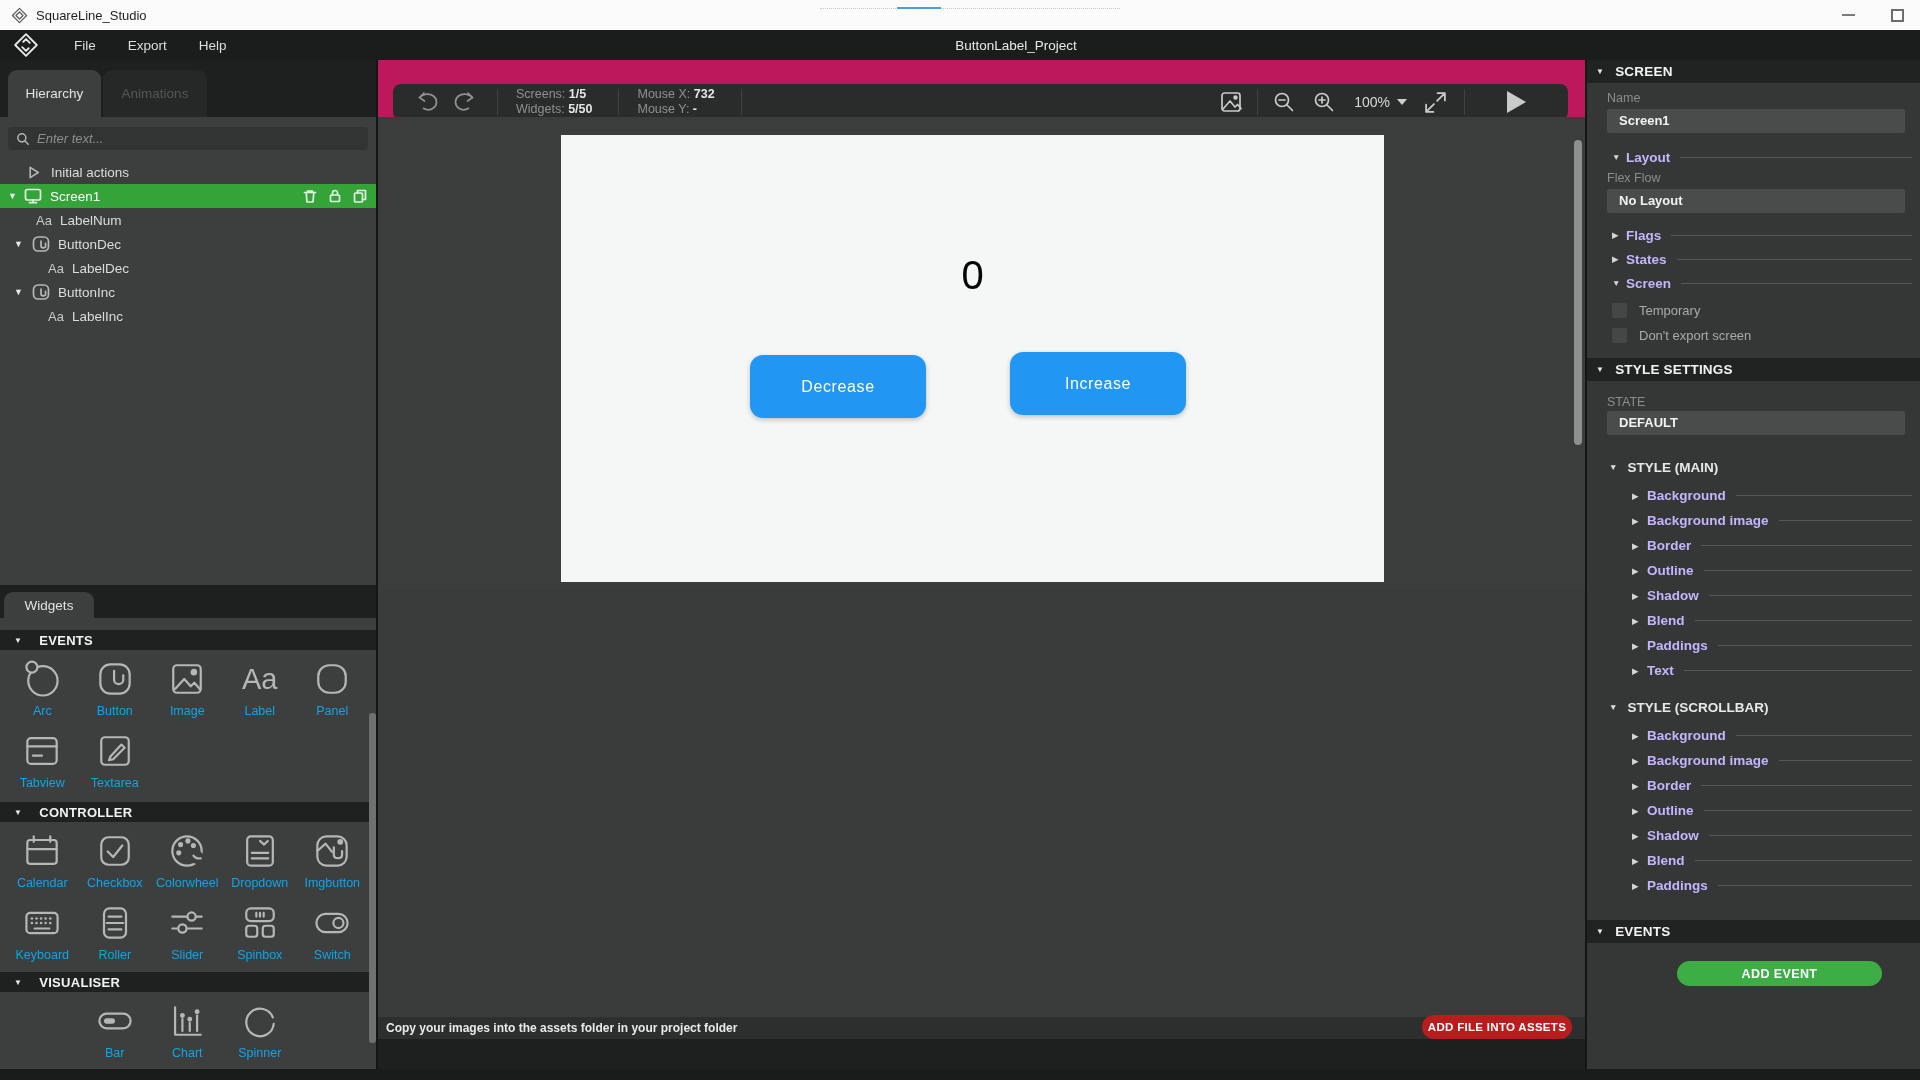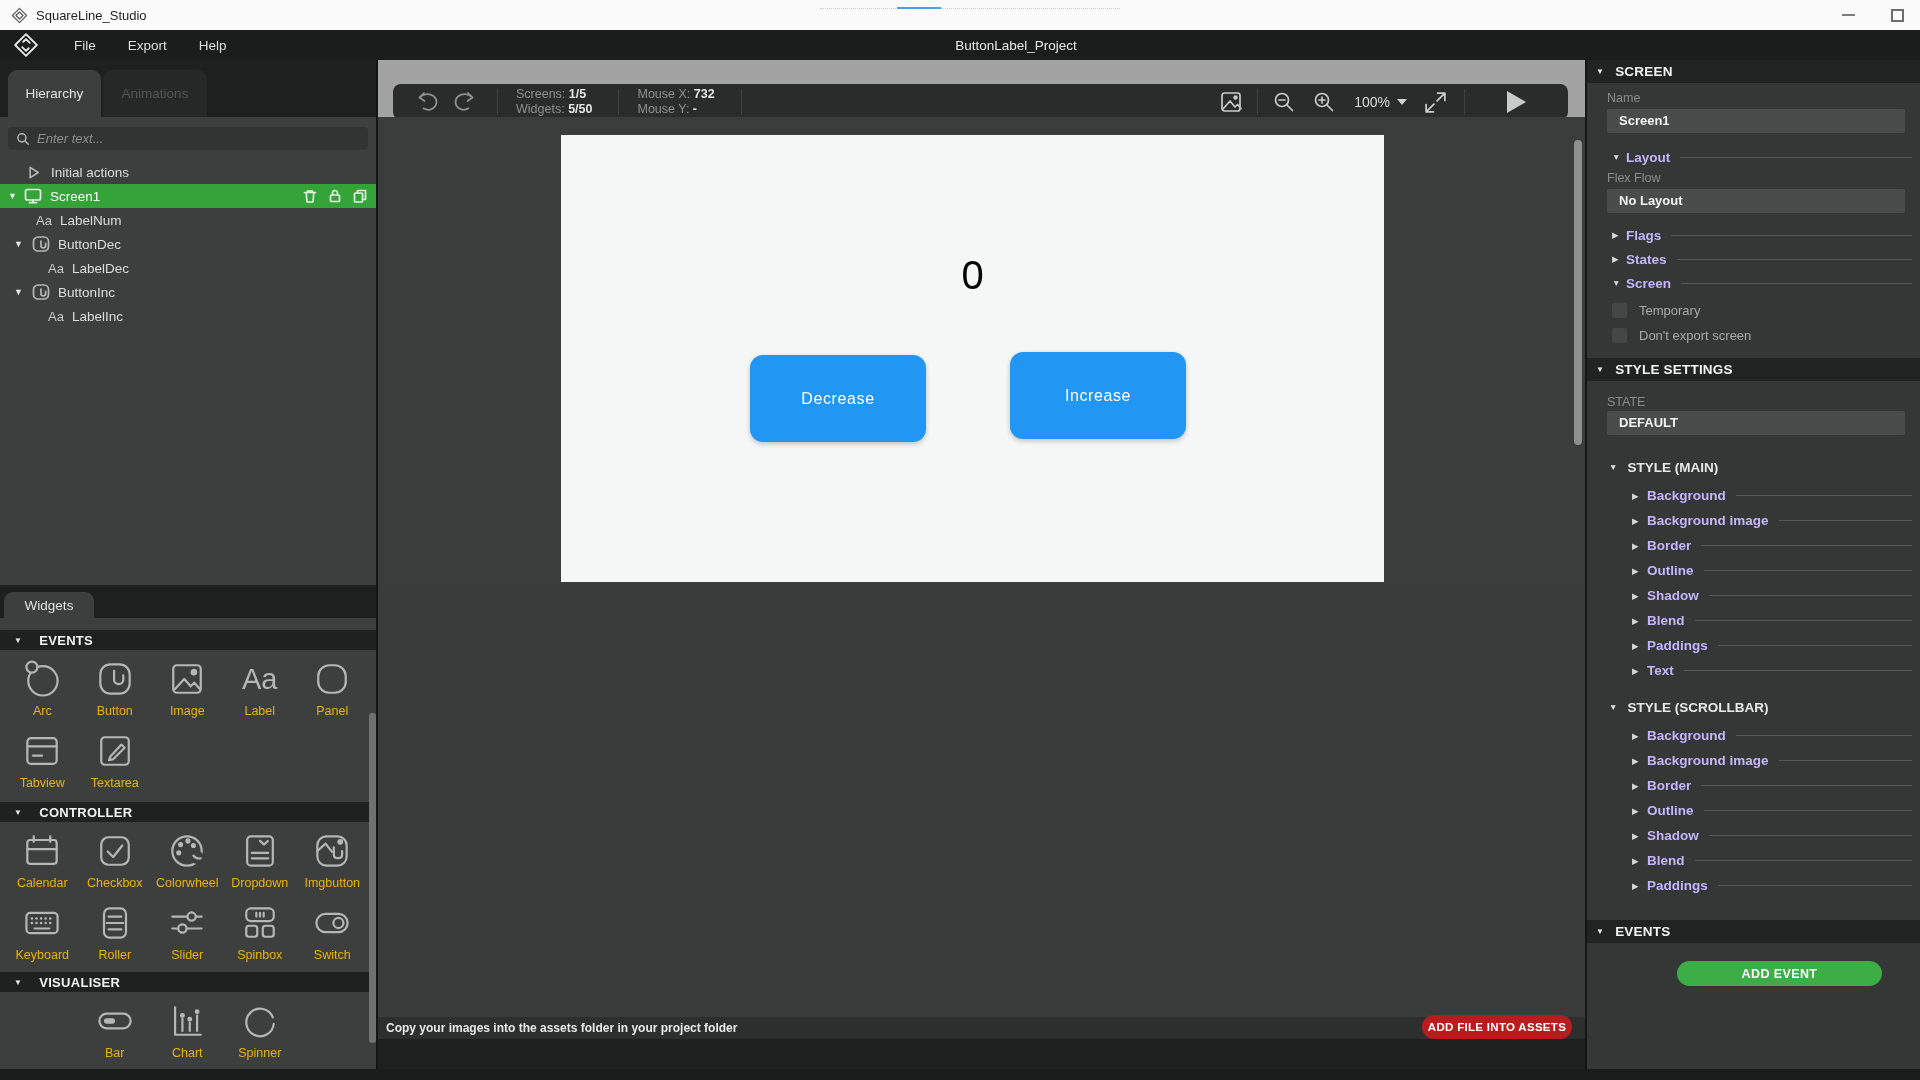--- a/index.html
+++ b/index.html
@@ -50,41 +50,41 @@
   
   .wtabs{position:absolute;top:525px;left:0;width:378px;height:33px;background:#1e2020;padding:7px 0 0 4px;display:flex;align-items:flex-end;}
   .wtabs .tab{width:90px;height:26px;}
   .wbody{position:absolute;top:558px;left:0;width:378px;height:451px;background:#3d3f3f;overflow:hidden;}
   .wsechead{margin-top:12px;height:20px;background:#1f2121;display:flex;align-items:center;gap:17px;padding-left:14px;color:#f2f2f2;font-size:13px;font-weight:bold;letter-spacing:.3px;}
   .wsechead .c{font-size:8px;color:#e8e8e8;}
   .wgrid{display:flex;padding-left:6px;margin-top:6px;}
   .wgrid.mt{margin-top:10px;}
   .wcell{width:72.5px;display:flex;flex-direction:column;align-items:center;}
   .wcell .ibox{height:46px;display:flex;align-items:center;justify-content:center;}
-  .wcell .wlabel{margin-top:2px;font-size:12.5px;color:#eab308;white-space:nowrap;}
+  .wcell .wlabel{margin-top:2px;font-size:12.5px;color:#0ea5e9;white-space:nowrap;}
   .aa-big{font-size:29px;color:#b5b7b7;line-height:44px;}
   .wscroll{position:absolute;right:2px;top:95px;width:7px;height:330px;border-radius:3px;background:#6f7171;}
 
   
   .center{left:378px;top:60px;width:1207px;height:1009px;background:#1e2020;}
-  .toolrow{position:absolute;left:0;top:0;width:1207px;height:57px;background:#a3a3a3;}
+  .toolrow{position:absolute;left:0;top:0;width:1207px;height:57px;background:#be185d;}
   .pill{position:absolute;left:15px;top:24px;width:1175px;height:36px;background:#2a2c2c;border-radius:8px;display:flex;align-items:center;padding:0 22px;}
   .sep{width:1px;height:26px;background:#404242;}
   .stats{display:flex;flex-direction:column;justify-content:center;line-height:15px;font-size:12.5px;}
   .stats .lab{color:#8f9191;}
   .stats .val{color:#e6e6e6;font-weight:bold;}
   .stats span{display:inline;}
   .zoomtxt{color:#d9d9d9;font-size:14px;margin-left:18px;}
   .dd-caret{width:0;height:0;border-left:5px solid transparent;border-right:5px solid transparent;border-top:6px solid #cfcfcf;margin-left:7px;}
   .play{width:0;height:0;border-top:11px solid transparent;border-bottom:11px solid transparent;border-left:19px solid #c9cbcb;margin-left:42px;margin-right:20px;}
 
   .backdrop{position:absolute;left:0;top:57px;width:1207px;height:471px;background:#3b3d3d;}
   .screen{position:absolute;left:183px;top:18px;width:823px;height:447px;background:#f5f6f6;}
   .counter{position:absolute;left:0;top:118px;width:100%;text-align:center;font-size:40px;color:#060606;}
-  .cbtn{position:absolute;width:176px;height:87px;background:#2196f3;border-radius:13px;border:none;color:#fff;font-size:16px;letter-spacing:.6px;display:flex;align-items:center;justify-content:center;box-shadow:0 2px 5px rgba(0,0,0,.22);}
+  .cbtn{position:absolute;width:176px;height:63px;background:#2196f3;border-radius:13px;border:none;color:#fff;font-size:16px;letter-spacing:.6px;display:flex;align-items:center;justify-content:center;box-shadow:0 2px 5px rgba(0,0,0,.22);}
   .vscroll{position:absolute;right:3px;top:23px;width:8px;height:305px;background:#8e9090;border-radius:4px;}
 
   
   .assets{position:absolute;left:0;top:528px;width:1207px;height:481px;}
   .atabs{height:30px;background:#1d1f1f;display:flex;align-items:flex-end;padding-left:7px;}
   .atabs .tab{width:90px;height:30px;}
   .atabs .tab+.tab{margin-left:3px;width:98px;}
   .abody{height:429px;background:#3a3c3c;}
   .ainfo{height:22px;background:#2d2f2f;display:flex;align-items:center;padding-left:8px;font-size:12px;font-weight:bold;color:#e9e9e9;position:relative;}
   .addfile{position:absolute;right:13px;top:-2px;height:24px;width:150px;border-radius:12px;background:#b91c1c;color:#fff;font-size:11.5px;font-weight:bold;letter-spacing:.3px;display:flex;align-items:center;justify-content:center;border:none;}

